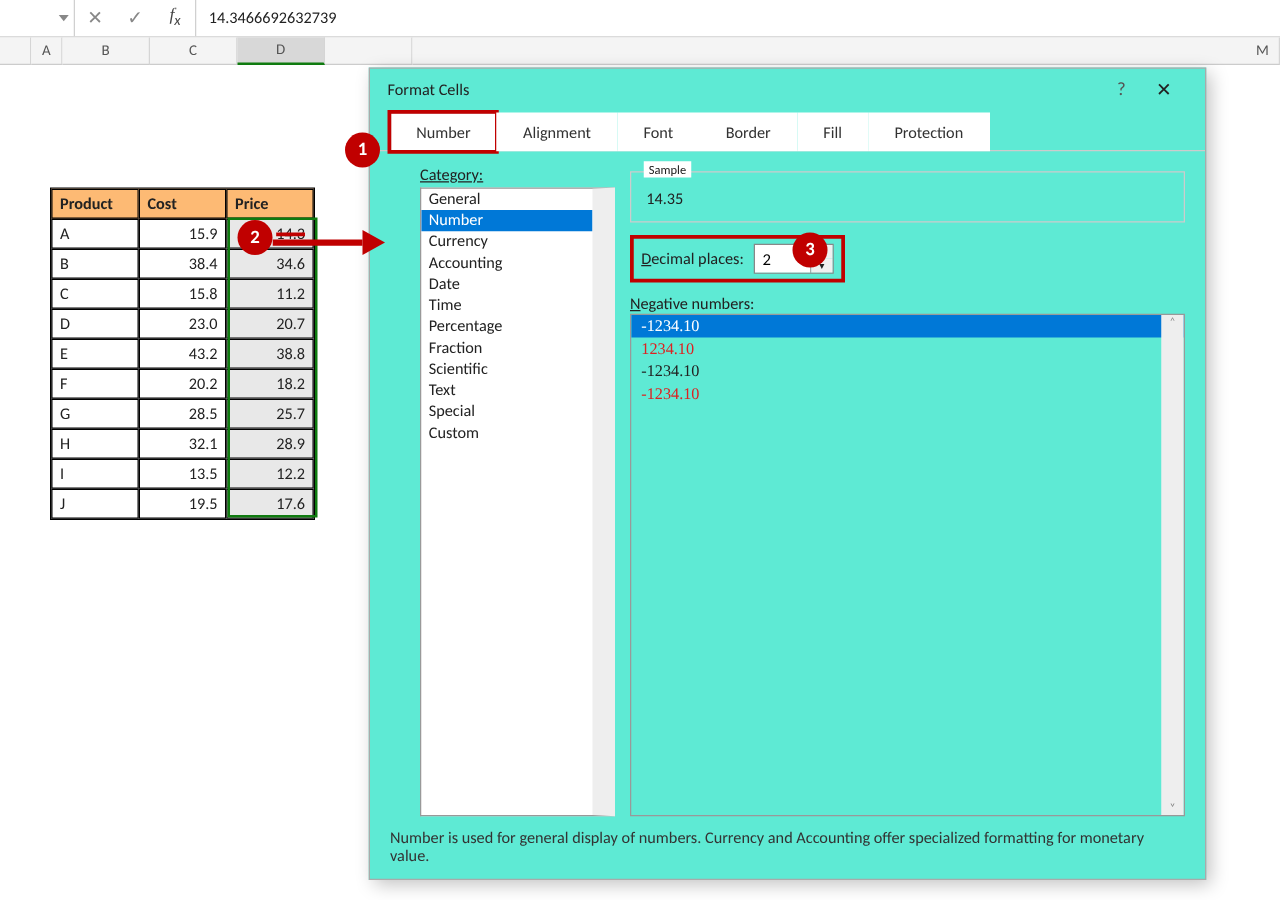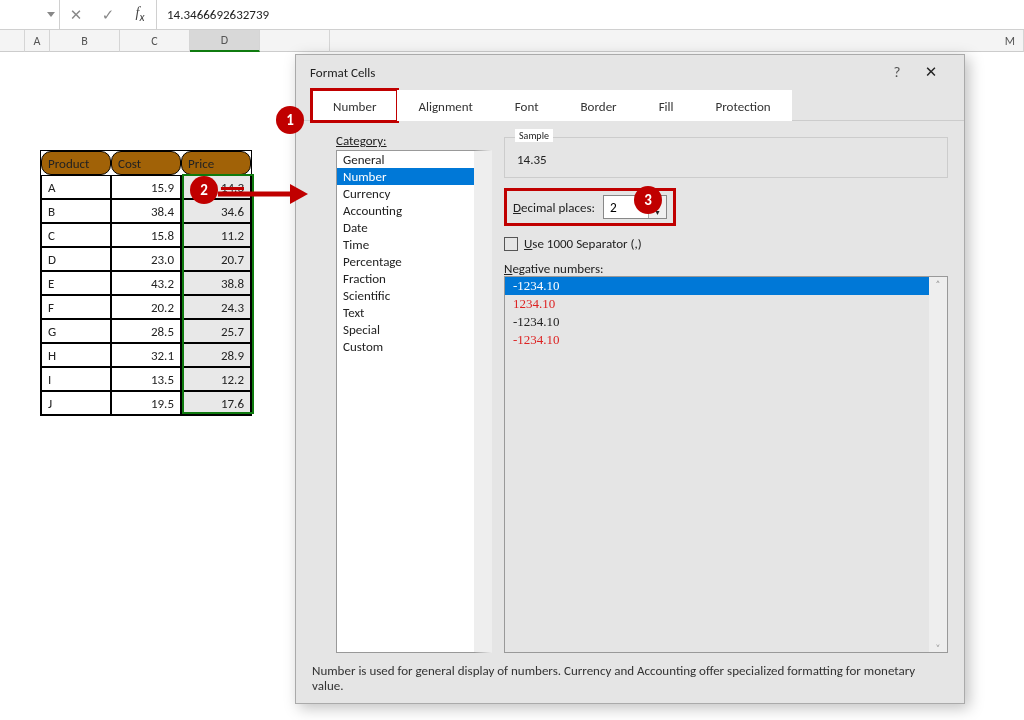--- a/index.html
+++ b/index.html
@@ -16,30 +16,30 @@
   
   .grid { position: absolute; top: 30px; left: 0; right: 0; bottom: 0; }
   .col-headers { display: flex; height: 22px; }
   .ch { border-right: 1px solid #d5d5d5; border-bottom: 1px solid #ccc; background: #f4f4f4; display: flex; align-items: center; justify-content: center; font-size: 12px; color: #555; }
   .ch.sel { background: #d8d8d8; border-bottom: 2px solid #0f7b0f; }
 
   
   .data-table { position: absolute; left: 40px; top: 150px; border: 1px solid #000; background: #fff; font-size: 13px; }
   .data-table .dr { display: flex; height: 24px; }
   .data-table .dc { border: 1px solid #000; display: flex; align-items: center; padding: 0 6px; }
-  .data-table .dc.h { background: #a16207; font-weight: normal; border-radius: 10px; }
+  .data-table .dc.h { background: #fdba74; font-weight: bold; }
   .data-table .dc.num { justify-content: flex-end; }
   .dc.prod { width: 70px; }
   .dc.cost { width: 70px; }
   .dc.price { width: 70px; }
   .price-sel { background: #e8e8e8; }
   .price-col { position: absolute; left: 182px; top: 174px; width: 72px; height: 240px; border: 2px solid #0f7b0f; pointer-events: none; }
 
   
-  .dialog { position: absolute; left: 295px; top: 54px; width: 670px; height: 650px; background: #e5e5e5; border: 1px solid #aaa; box-shadow: 4px 4px 14px rgba(0,0,0,0.25); display: flex; flex-direction: column; }
+  .dialog { position: absolute; left: 295px; top: 54px; width: 670px; height: 650px; background: #5eead4; border: 1px solid #aaa; box-shadow: 4px 4px 14px rgba(0,0,0,0.25); display: flex; flex-direction: column; }
   .dlg-title { height: 34px; display: flex; align-items: center; padding: 0 14px; font-size: 13px; }
   .dlg-title .sp { flex: 1; }
   .dlg-close { width: 38px; height: 30px; display: flex; align-items: center; justify-content: center; font-size: 15px; }
   .dlg-help { width: 30px; display: flex; align-items: center; justify-content: center; font-size: 15px; color: #555; }
   .dlg-tabs { display: flex; border-bottom: 1px solid #ccc; padding-left: 16px; gap: 0; }
   .dlg-tab { padding: 8px 20px 6px 20px; font-size: 13px; color: #333; border: 1px solid transparent; border-bottom: none; position: relative; top: 1px; background: #fff; }
   .dlg-tab.active { border-color: #ccc; border-bottom: 1px solid #fff; }
 
   .dlg-body { flex: 1; display: flex; padding: 12px 16px 0 16px; gap: 12px; }
   .cat-col { width: 180px; display: flex; flex-direction: column; padding-left: 24px; }
@@ -131,21 +131,21 @@
       <div class="dc price price-sel num">20.7</div>
     </div>
   <div class="dr">
       <div class="dc prod">E</div>
       <div class="dc cost num">43.2</div>
       <div class="dc price price-sel num">38.8</div>
     </div>
   <div class="dr">
       <div class="dc prod">F</div>
       <div class="dc cost num">20.2</div>
-      <div class="dc price price-sel num">24.3</div>
+      <div class="dc price price-sel num">18.2</div>
     </div>
   <div class="dr">
       <div class="dc prod">G</div>
       <div class="dc cost num">28.5</div>
       <div class="dc price price-sel num">25.7</div>
     </div>
   <div class="dr">
       <div class="dc prod">H</div>
       <div class="dc cost num">32.1</div>
       <div class="dc price price-sel num">28.9</div>
@@ -213,24 +213,20 @@
           <span class="dec-box">
             <input class="dec-input" value="2" style="">
             <span class="spin">
                 <div>▲</div>
                 <div>▼</div>
               </span>
           </span>
         </span>
       </div>
 
-      <div class="chk-row">
-        <div class="chk"></div>
-        <span><u>U</u><span>se 1000 Separator (,)</span></span>
-      </div>
 
       <div><u>N</u><span>egative numbers:</span></div>
       <div class="neg-list">
         <div class="neg-item sel">-1234.10</div>
         <div class="neg-item red">1234.10</div>
         <div class="neg-item">-1234.10</div>
         <div class="neg-item red">-1234.10</div>
         <div class="neg-scroll">
             <span>˄</span>
             <span>˅</span>

